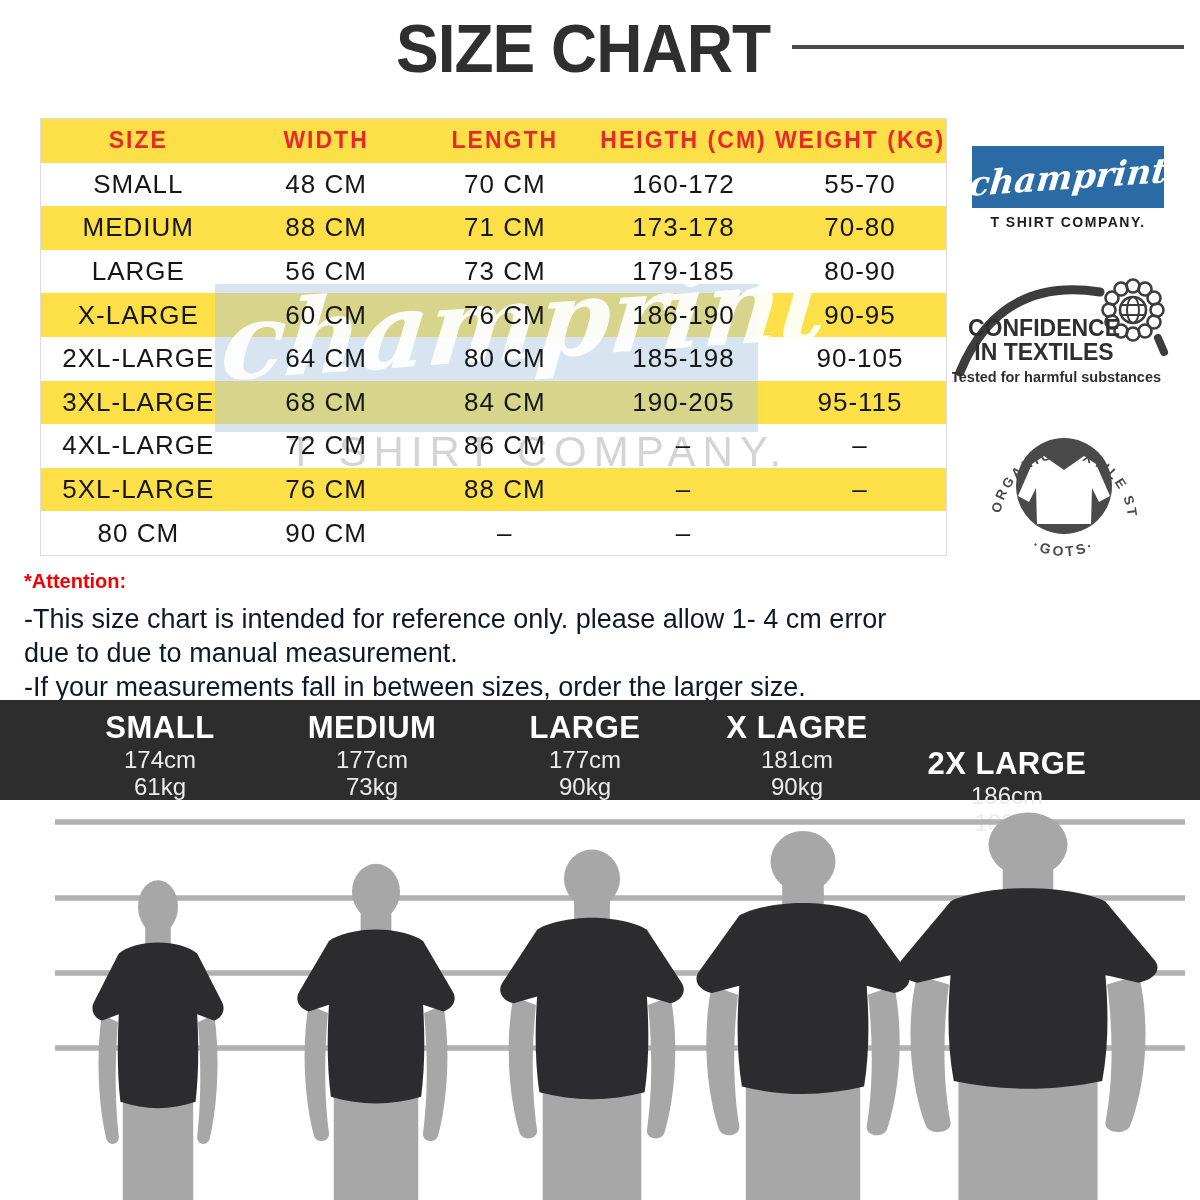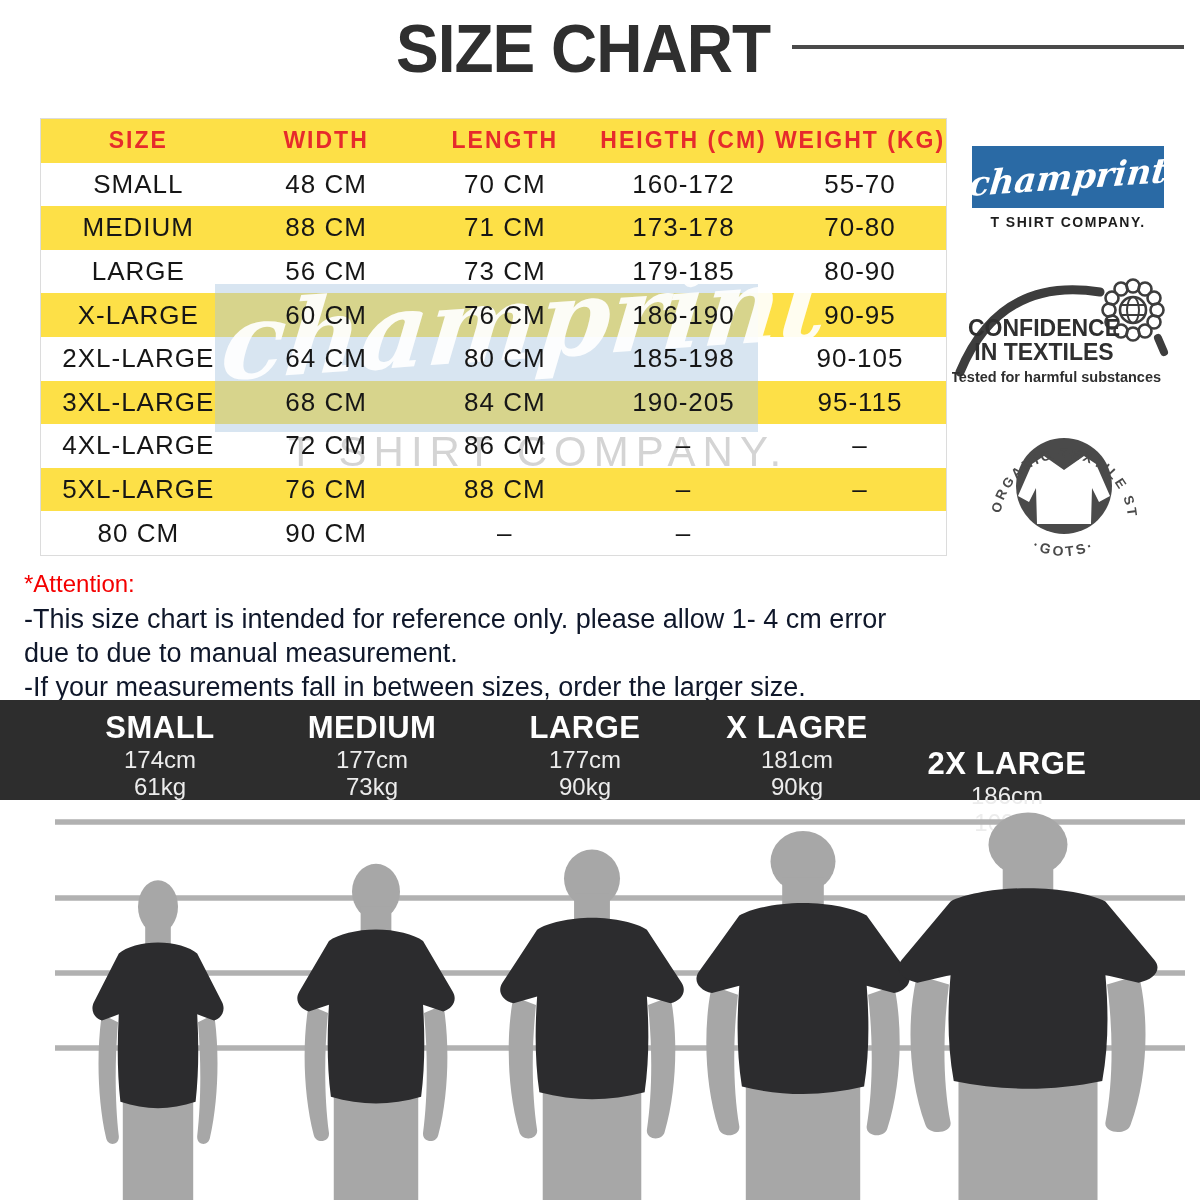--- a/index.html
+++ b/index.html
@@ -33,21 +33,21 @@
   .logo-script{font-family:"DejaVu Serif",serif;font-style:italic;font-weight:bold;font-size:34px;
                color:#ffffff;transform:rotate(-4deg) skewX(-10deg);white-space:nowrap;}
   .logo-caption{position:absolute;left:972px;top:214px;width:192px;text-align:center;font-size:14px;
                 font-weight:bold;color:#1d1d1d;letter-spacing:1.5px;white-space:nowrap;}
 
   
   .conf-badge{position:absolute;left:952px;top:272px;width:236px;height:116px;}
   .gots-badge{position:absolute;left:972px;top:392px;width:184px;height:184px;}
 
   
-  .attention-head{position:absolute;left:24px;top:570px;font-size:24px;font-weight:normal;color:#f40000;}
+  .attention-head{position:absolute;left:24px;top:570px;font-size:20px;font-weight:bold;color:#f40000;}
   .att-line{position:absolute;left:24px;font-size:27px;color:#0f172a;white-space:nowrap;}
   .att-1{top:604px;} .att-2{top:638px;} .att-3{top:672px;}
 
   
   .strip{position:absolute;left:0;top:700px;width:1200px;height:100px;background:#2d2d2d;}
   .strip-col{position:absolute;top:10px;transform:translateX(-50%);text-align:center;color:#ffffff;}
   .strip-label{font-size:31px;font-weight:bold;letter-spacing:0.5px;white-space:nowrap;}
   .strip-val{font-size:24px;color:#ececec;line-height:27px;white-space:nowrap;}
 
   

